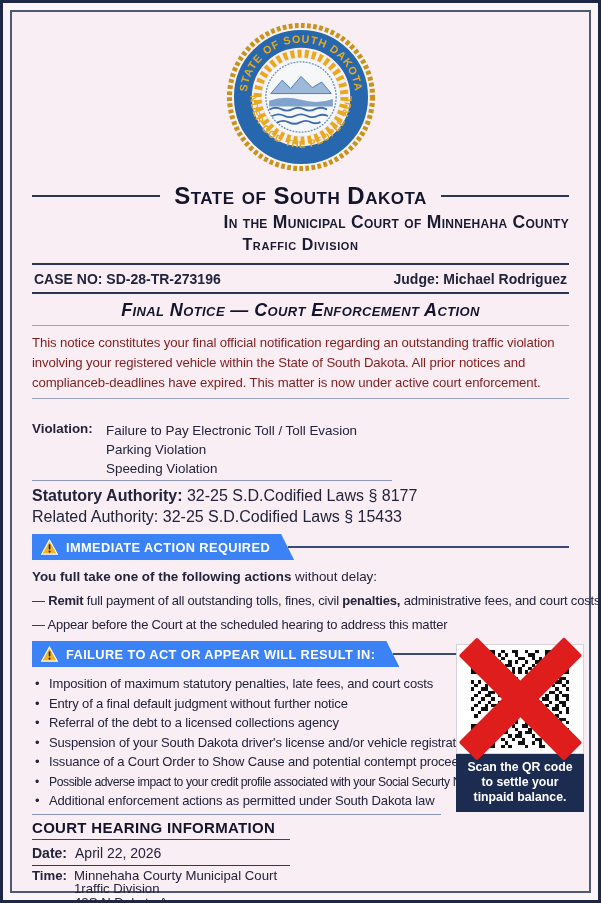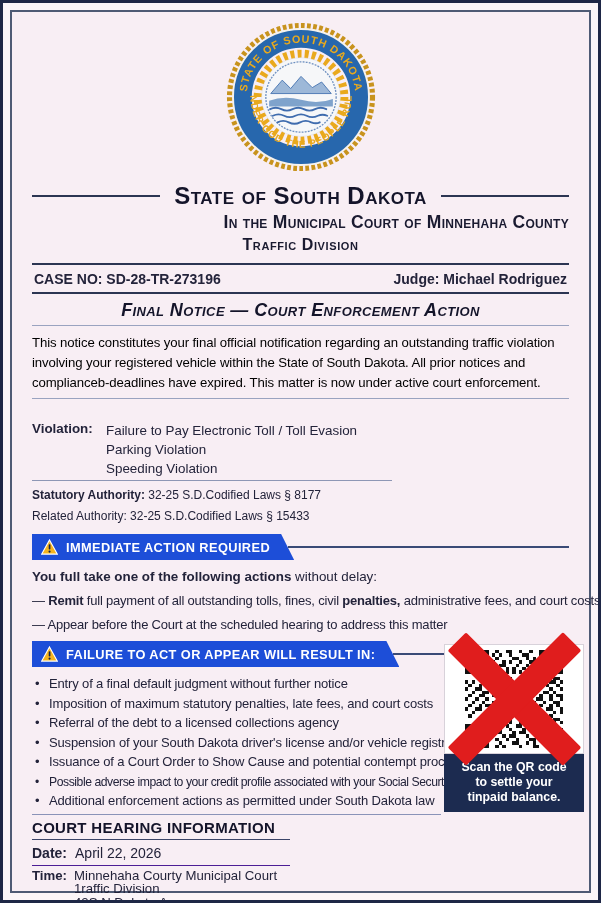--- a/index.html
+++ b/index.html
@@ -33,34 +33,34 @@
   
   .case-row{display:flex;justify-content:space-between;align-items:center;
     padding:6px 2px 5px 2px;font-size:14px;}
   .case-row .lbl{font-weight:600;}
   .case-row .val{font-weight:700;text-align:center;}
   .case-row .jval{font-weight:600;}
   
   .notice-heading{margin:4px 0 0 0;text-align:center;font-size:18px;line-height:24px;font-weight:700;
     font-variant:small-caps;letter-spacing:.4px;color:#14142a;font-style:italic;}
   .rule.under-heading{margin-top:3px;}
-  .intro{margin:7px 0 0 0;font-size:13.2px;line-height:20px;letter-spacing:-.1px;color:#000000;}
+  .intro{margin:7px 0 0 0;font-size:13.2px;line-height:20px;letter-spacing:-.1px;color:#7f1d1d;}
   .rule.under-intro{margin-top:5px;}
   
   .violation-row{display:flex;margin-top:22px;font-size:13.4px;}
   .violation-row .vlabel{font-weight:700;width:74px;flex:none;}
   .vitems div{line-height:19px;}
   .vunderline{margin-top:2px;width:360px;height:1px;background:#8e97b5;}
-  .authority{margin-top:5px;font-size:12px;line-height:19px;}
+  .authority{margin-top:5px;font-size:16px;line-height:19px;}
   .authority.related{margin-top:2px;}
   .authority b{font-weight:700;}
   
   .banner-row{display:flex;align-items:center;margin-top:8px;}
   .banner{
-    display:inline-flex;align-items:center;background:#1d4ed8;color:#fff;
+    display:inline-flex;align-items:center;background:#3b82f6;color:#fff;
     font-size:12.8px;font-weight:700;letter-spacing:.4px;
     padding:5px 24px 5px 9px;white-space:nowrap;
     clip-path:polygon(0 0,calc(100% - 13px) 0,100% 100%,0 100%);
   }
   .banner .warn{width:17px;height:16px;margin-right:8px;flex:none;}
   .banner-line{flex:1;height:2px;background:#3a4a76;margin-left:-6px;}
   .action-intro{margin:8px 0 0 0;font-size:13.4px;line-height:17px;}
   .dash-item{margin:8px 0 0 0;font-size:13px;line-height:16px;letter-spacing:-.2px;white-space:nowrap;}
   .dash-item b{font-weight:700;}
   
@@ -77,21 +77,21 @@
     margin:4px 0 0 0;font-size:15px;line-height:17px;font-weight:700;letter-spacing:.3px;color:#14142a;
     width:258px;border-bottom:1.5px solid #3a4468;padding-bottom:3px;
   }
   .date-row{margin-top:5px;width:258px;border-bottom:1px solid #4c1d95;
     font-size:14px;line-height:16px;padding-bottom:4px;}
   .date-row b{font-weight:700;margin-right:8px;}
   .time-row{display:flex;margin-top:3px;font-size:13.2px;}
   .time-row b{width:42px;flex:none;font-weight:700;line-height:13.8px;}
   .loc div{line-height:13.8px;}
   
-  .qr-block{position:absolute;top:632px;right:5px;width:140px;}
+  .qr-block{position:absolute;top:632px;right:5px;width:128px;}
   .qr-visual{position:relative;background:#fff;border:1px solid #d8d2da;padding:5px;height:110px;}
   .qr-visual svg{display:block;margin:0 auto;}
   .qr-x{position:absolute;top:0;left:0;right:0;bottom:0;overflow:visible;pointer-events:none;}
   .qr-x::before,.qr-x::after{
     content:"";position:absolute;left:-9%;right:-9%;top:50%;height:26px;background:#e01d1d;border-radius:2px;
   }
   .qr-x::before{transform:translateY(-50%) rotate(45deg);}
   .qr-x::after{transform:translateY(-50%) rotate(-45deg);}
   .qr-caption{
     background:#1c2b50;color:#fff;text-align:center;font-size:12.3px;font-weight:700;
@@ -187,22 +187,22 @@
           <svg class="warn" viewBox="0 0 24 22">
             <path d="M12 1 L23 21 L1 21 Z" fill="#f5b41e" stroke="#ffffff" stroke-width="1.6"></path>
             <rect x="10.9" y="7" width="2.4" height="7.5" rx="1.1" fill="#172348"></rect>
             <circle cx="12.1" cy="17.5" r="1.5" fill="#172348"></circle>
           </svg>
           <span>FAILURE TO ACT OR APPEAR WILL RESULT IN:</span>
         </div>
         <div class="banner-line"></div>
       </div>
       <ul class="failure-list">
+        <li>Imposition of maximum statutory penalties, late fees, and court costs</li>
         <li>Entry of a final default judgment without further notice</li>
-        <li>Imposition of maximum statutory penalties, late fees, and court costs</li>
         <li>Referral of the debt to a licensed collections agency</li>
         <li>Suspension of your South Dakota driver's license and/or vehicle registration</li>
         <li>Issuance of a Court Order to Show Cause and potential contempt proceedings</li>
         <li>Possible adverse impact to your credit profile associated with your Social Securty Number(SSN)</li>
         <li>Additional enforcement actions as permitted under South Dakota law</li>
       </ul>
 
       <div class="hr-hearing"></div>
       <h3 class="hearing-heading">COURT HEARING INFORMATION</h3>
       <div class="date-row"><b>Date:</b><span>April 22, 2026</span></div>

